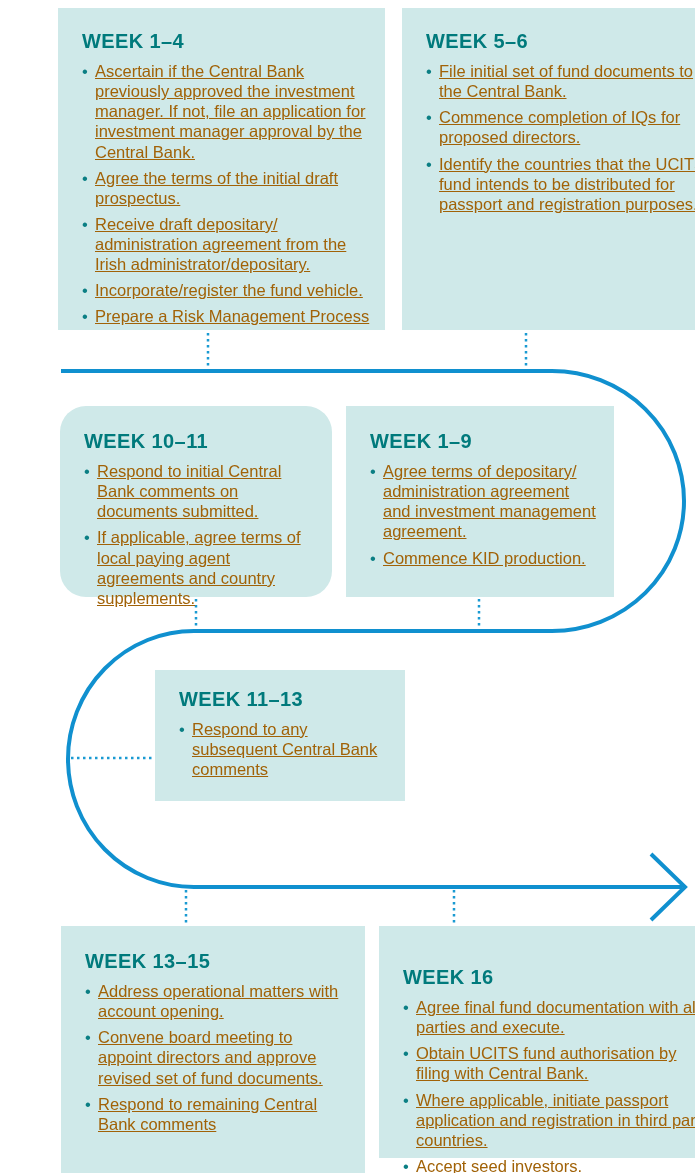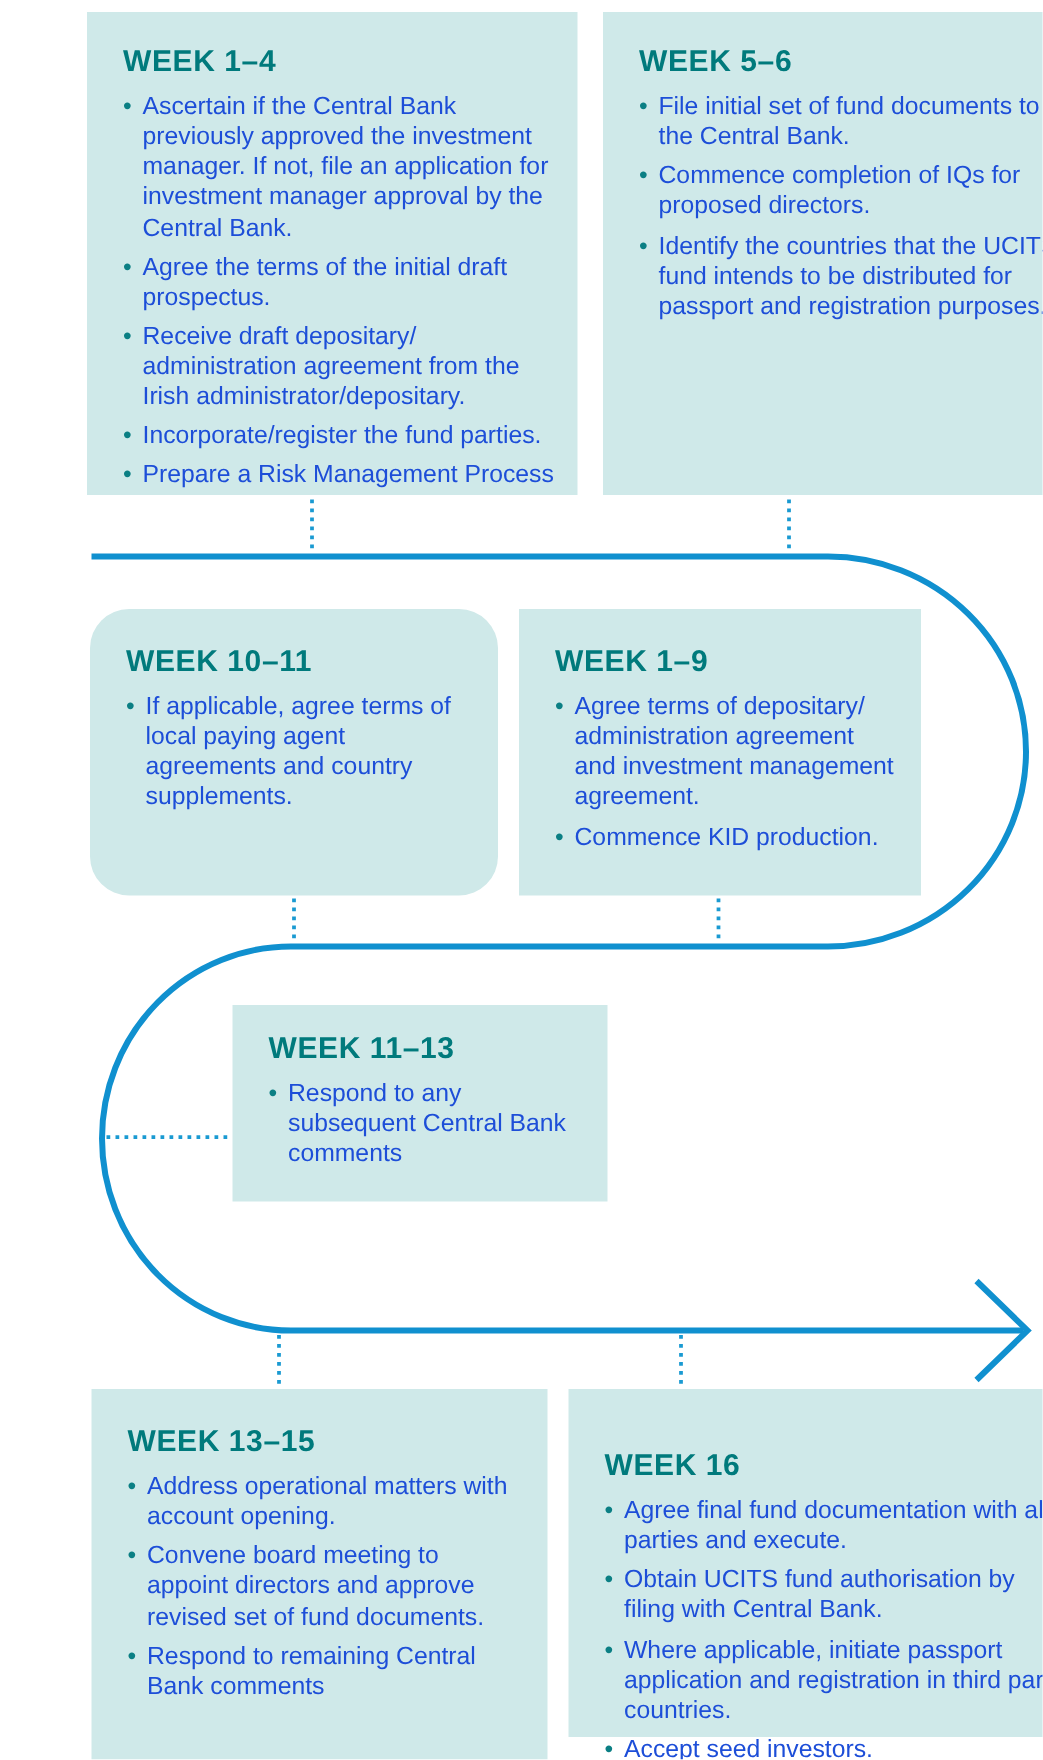--- a/index.html
+++ b/index.html
@@ -37,25 +37,26 @@
     letter-spacing: 0.4px;
     margin: 0 0 8px 0;
   }
   ul.bullets {
     list-style: none;
     margin: 0;
     padding: 0;
   }
   ul.bullets li {
     position: relative;
-    color: #1d4ed8;
+    color: #a16207;
     font-size: 16.5px;
     line-height: 1.22;
     padding-left: 13px;
     margin-bottom: 6px;
+    text-decoration: underline;
   }
   ul.bullets li::before {
     content: "\2022";
     position: absolute;
     left: 0;
     top: 0;
     color: #0b7f84;
   }
 </style>
 </head>
@@ -77,37 +78,38 @@
     <path d="M 142 890 V 924" fill="none" stroke-width="2.5" stroke-dasharray="2.5 3.5" stroke="#1a9ad2"></path>
     <path d="M 410 890 V 924" fill="none" stroke-width="2.5" stroke-dasharray="2.5 3.5" stroke="#1a9ad2"></path>
   </svg>
 
   <div class="week-box" style="left:14px; top:8px; width:327px; height:322px;">
     <h2 class="week-title">WEEK 1–4</h2>
     <ul class="bullets">
         <li>Ascertain if the Central Bank previously approved the investment manager. If not, file an application for investment manager approval by the Central Bank.</li>
         <li>Agree the terms of the initial draft prospectus.</li>
         <li>Receive draft depositary/ administration agreement from the Irish administrator/depositary.</li>
-        <li>Incorporate/register the fund parties.</li>
+        <li>Incorporate/register the fund vehicle.</li>
         <li>Prepare a Risk Management Process</li>
       </ul>
   </div>
 
   <div class="week-box" style="left:358px; top:8px; width:324px; height:322px;">
     <h2 class="week-title">WEEK 5–6</h2>
     <ul class="bullets">
         <li>File initial set of fund documents to the Central Bank.</li>
         <li>Commence completion of IQs for proposed directors.</li>
         <li>Identify the countries that the UCITS fund intends to be distributed for passport and registration purposes.</li>
       </ul>
   </div>
 
   <div class="week-box" style="left:16px; top:406px; width:272px; height:191px; padding-top:24px;border-radius:26px;">
     <h2 class="week-title">WEEK 10–11</h2>
     <ul class="bullets">
+        <li>Respond to initial Central Bank comments on documents submitted.</li>
         <li>If applicable, agree terms of local paying agent agreements and country supplements.</li>
       </ul>
   </div>
 
   <div class="week-box" style="left:302px; top:406px; width:268px; height:191px; padding-top:24px;">
     <h2 class="week-title">WEEK 1–9</h2>
     <ul class="bullets">
         <li>Agree terms of depositary/ administration agreement and investment management agreement.</li>
         <li>Commence KID production.</li>
       </ul>

